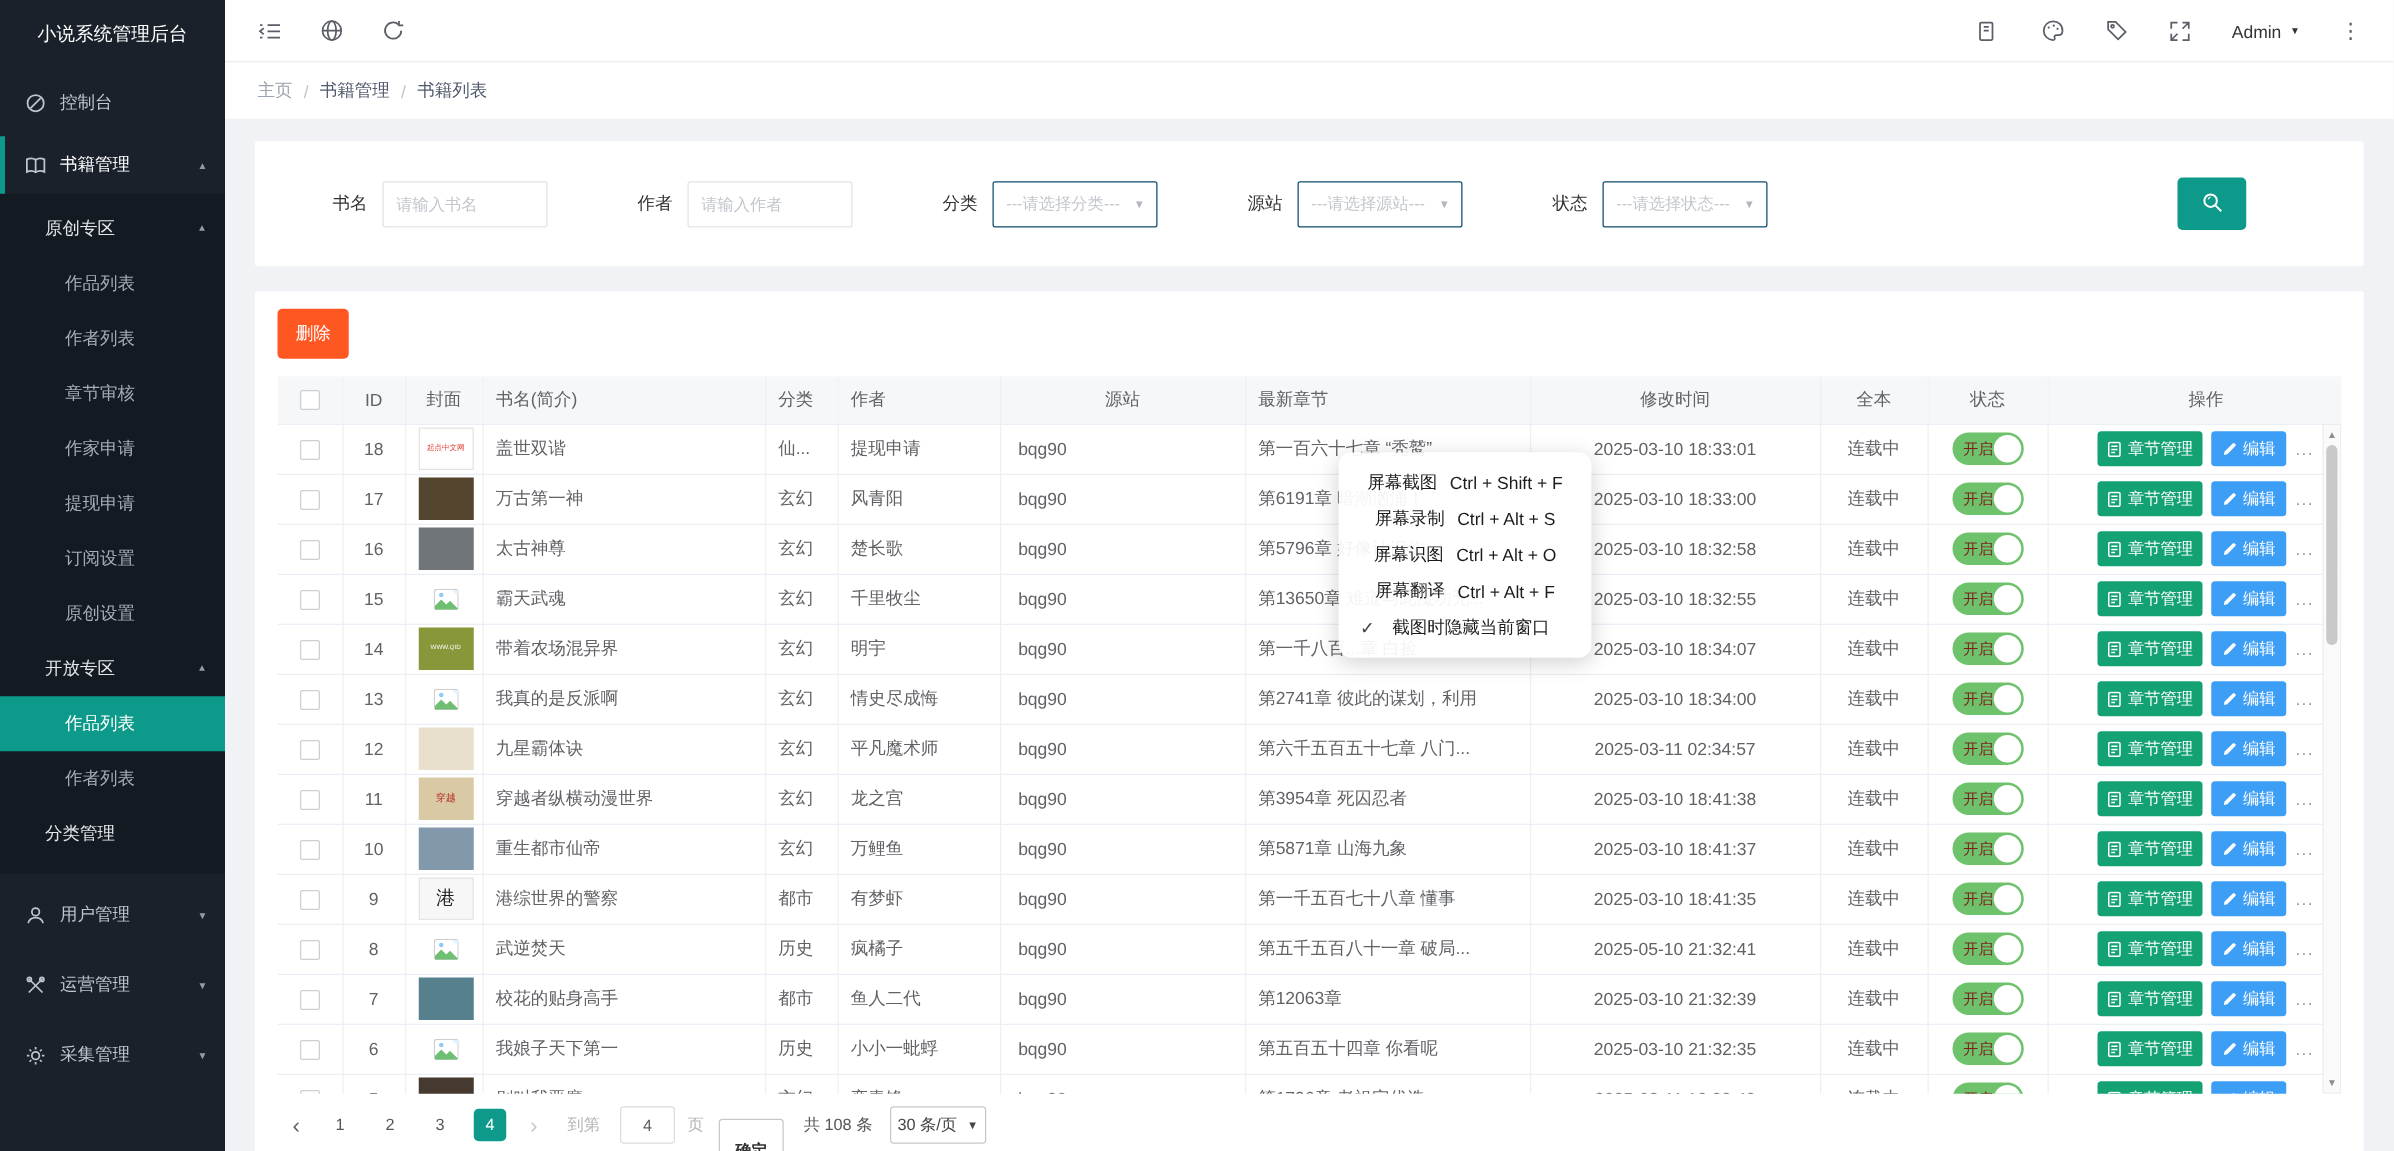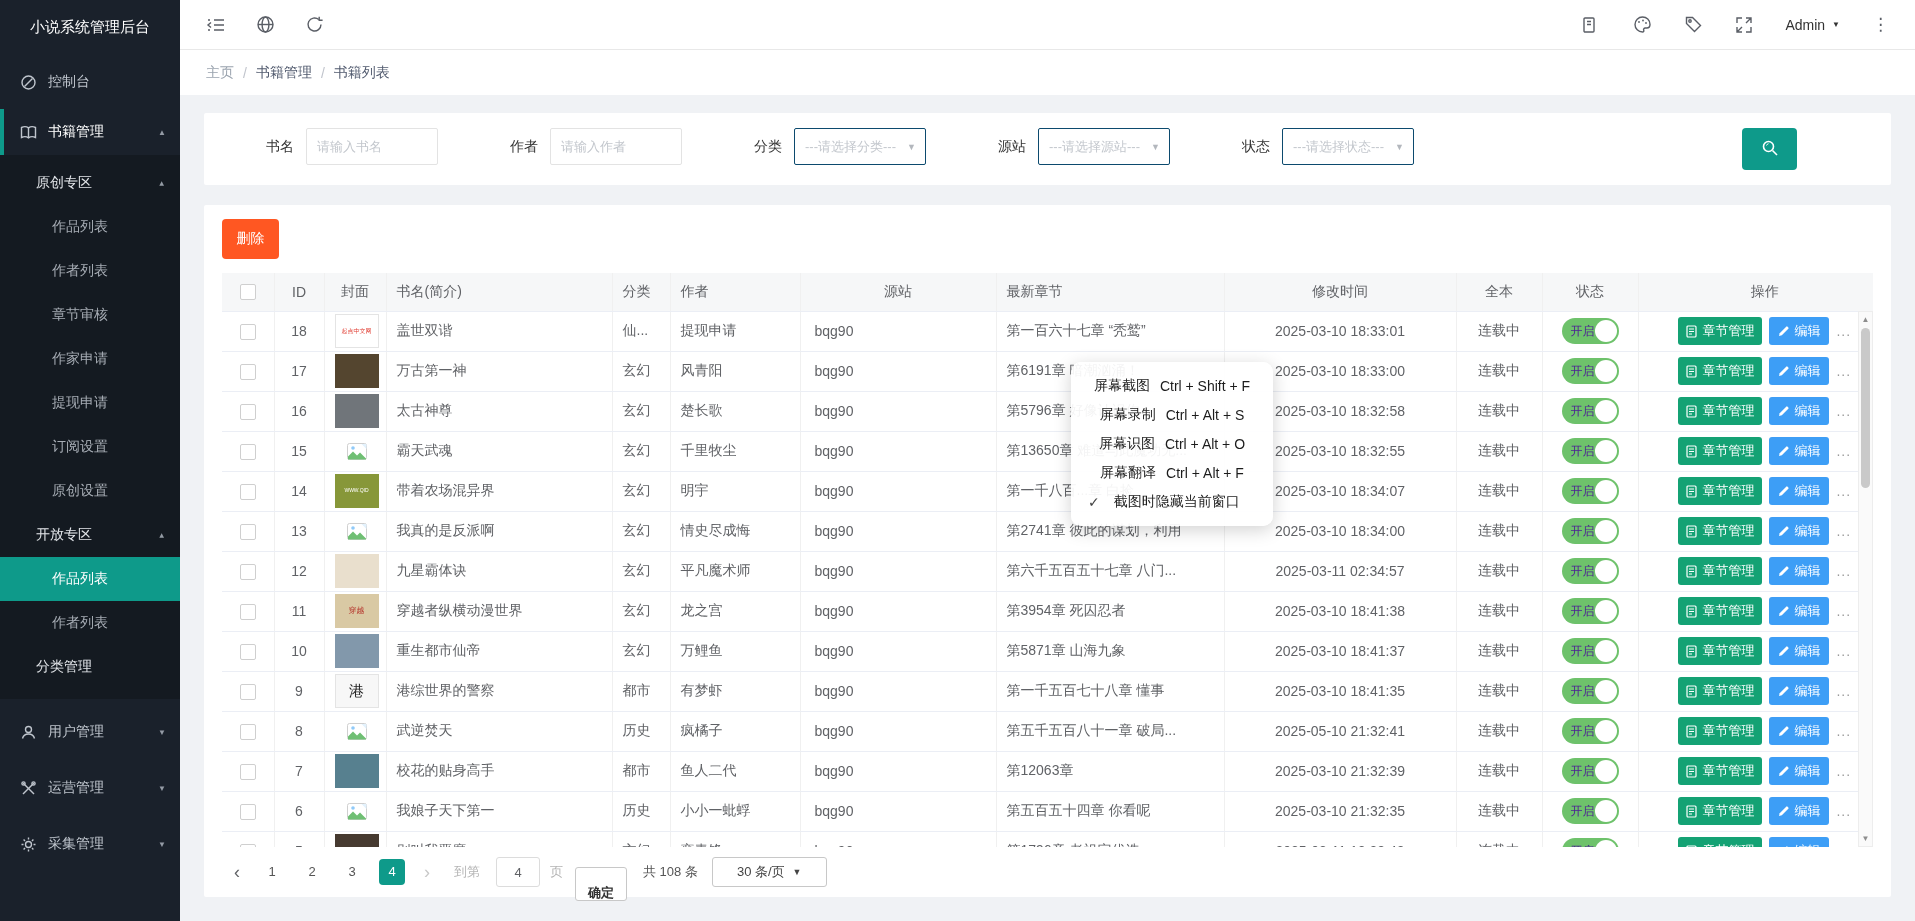--- a/index.html
+++ b/index.html
@@ -33,21 +33,21 @@
   .kebab { font-size:17px; color:#5a5e66; letter-spacing:0; }
 
   .breadcrumb { height:45px; background:#fff; display:flex; align-items:center; padding:0 26px; font-size:14px; gap:9px; flex-shrink:0; }
   .bc-home { color:#9aa3ae; }
   .bc-sep { color:#c0c4cc; }
   .bc-item { color:#515a6e; }
 
   .content { flex:1; padding:18px 24px 0; overflow:hidden; }
 
   
-  .filter-card { background:#fff; border-radius:2px; padding:15px 22px; display:flex; align-items:flex-start; }
+  .filter-card { background:#fff; border-radius:2px; padding:29px 22px; display:flex; align-items:center; }
   .fgroup { display:flex; align-items:center; margin-right:72px; }
   .fgroup:first-child { margin-left:40px; }
   .flabel { font-size:14px; color:#333; margin-right:12px; white-space:nowrap; }
   .finput { width:132px; height:37px; border:1px solid #e3e3e3; border-radius:2px; padding:0 10px; font-size:13px; color:#333; outline:none; font-family:inherit; }
   .finput::placeholder { color:#c3c7cd; }
   .fselect { width:132px; height:37px; border:1px solid #0c4a6e; border-radius:2px; display:flex; align-items:center; justify-content:space-between; padding:0 9px 0 10px; font-size:13px; color:#c3c7cd; }
   .fselect .dn { font-size:9px; color:#b3b7bd; }
   .search-btn { margin-left:auto; margin-right:72px; width:55px; height:42px; background:#0e9a8a; border:none; border-radius:4px; display:flex; align-items:center; justify-content:center; cursor:pointer; }
 
   
@@ -59,21 +59,21 @@
   th, td { border-bottom:1px solid #ebeef5; border-right:1px solid #f0f0f0; padding:0 10px; overflow:hidden; white-space:nowrap; text-overflow:ellipsis; }
   th:last-child, td:last-child { border-right:none; }
   thead th { height:38px; background:#f6f7f8; font-weight:normal; color:#606266; text-align:left; }
   tbody td { height:40px; }
   th.c, td.c { text-align:center; }
   .chk { width:16px; height:16px; border:1px solid #cfcfcf; border-radius:2px; background:#fff; display:inline-block; vertical-align:middle; }
   .cover { width:44px; height:34px; margin:0 auto; display:flex; align-items:center; justify-content:center; overflow:hidden; position:relative; }
   .cover span { line-height:1.05; display:block; text-align:center; word-break:break-all; }
   .cover-broken { background:transparent !important; }
   .toggle { width:57px; height:26px; border-radius:13px; background:#6ec26b; display:inline-flex; align-items:center; position:relative; }
-  .toggle .tg-label { color:#4c1d95; font-size:12px; margin-left:9px; }
+  .toggle .tg-label { color:#7f1d1d; font-size:12px; margin-left:9px; }
   .toggle .tg-knob { position:absolute; right:2px; top:2px; width:22px; height:22px; border-radius:50%; background:#fff; }
   .ops { display:flex; align-items:center; justify-content:center; gap:7px; }
   .btn-chapter { height:28px; background:#14a274; color:#fff; border:none; border-radius:3px; font-size:13px; padding:0 8px; display:inline-flex; align-items:center; gap:5px; cursor:pointer; font-family:inherit; }
   .btn-edit { height:28px; background:#3d9ef6; color:#fff; border:none; border-radius:3px; font-size:13px; padding:0 9px; display:inline-flex; align-items:center; gap:5px; cursor:pointer; font-family:inherit; }
   .more-dots { color:#9a9a9a; font-size:14px; letter-spacing:1px; }
 
   
   .vscroll { position:absolute; top:38px; right:0; bottom:0; width:15px; background:#fafafa; border:1px solid #ededed; }
   .vs-arrow { position:absolute; left:0; right:0; text-align:center; font-size:8px; color:#8d8d8d; }
   .vs-up { top:3px; } .vs-down { bottom:3px; }
@@ -83,21 +83,21 @@
   .pager { height:50px; display:flex; align-items:center; font-size:13px; color:#606266; gap:4px; padding-left:2px; }
   .pg-chevron { width:26px; text-align:center; font-size:18px; color:#606266; cursor:pointer; }
   .pg-chevron.disabled { color:#c8c8c8; }
   .pg-num { min-width:26px; height:26px; line-height:26px; text-align:center; margin:0 5px; color:#555; cursor:pointer; border-radius:4px; }
   .pg-num.active { background:#0e9a8a; color:#fff; }
   .pg-goto-label { color:#b5b5b5; margin:0 12px 0 10px; }
   .pg-input { width:44px; height:30px; border:1px solid #dcdcdc; border-radius:3px; text-align:center; font-size:13px; color:#606266; outline:none; font-family:inherit; }
   .pg-page-label { color:#b5b5b5; margin:0 8px 0 6px; }
   .pg-confirm { height:30px; padding:16px 12px; background:#fff; border:1px solid #c8c8c8; border-radius:3px; font-weight:bold; font-size:13px; color:#333; cursor:pointer; font-family:inherit;margin-top:24px; }
   .pg-total { margin:0 10px 0 12px; color:#555; }
-  .pg-size { height:30px; border:1px solid #c8c8c8; border-radius:3px; display:flex; align-items:center; gap:8px; padding:0 24px; color:#444; cursor:pointer; }
+  .pg-size { height:30px; border:1px solid #c8c8c8; border-radius:3px; display:flex; align-items:center; gap:8px; padding:0 5px; color:#444; cursor:pointer; }
   .pg-size .dn { font-size:9px; color:#444; }
 
   
   .context-menu { position:absolute; left:1071px; top:362px; width:202px; height:164px;
     background:rgba(255,255,255,0.93); border-radius:10px; box-shadow:0 4px 18px rgba(0,0,0,0.18);
     display:flex; flex-direction:column; justify-content:space-evenly; padding:4px 0; z-index:50; }
   .cm-item { display:flex; align-items:center; justify-content:center; gap:10px; font-size:14px; color:#1c1c1c; cursor:pointer; }
   .cm-item.checked { justify-content:flex-start; padding-left:17px; }
   .cm-check { color:#444; font-size:14px; margin-right:4px; }
 </style>

